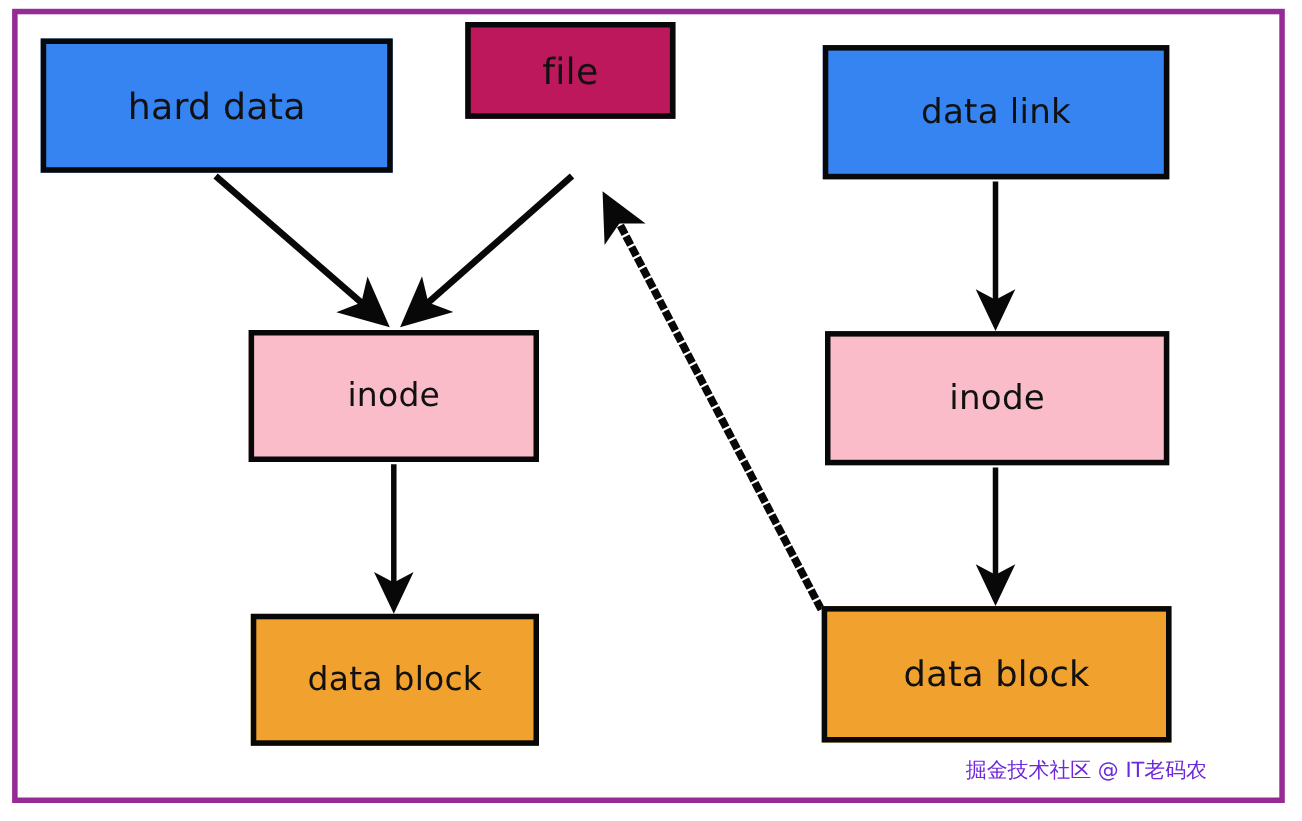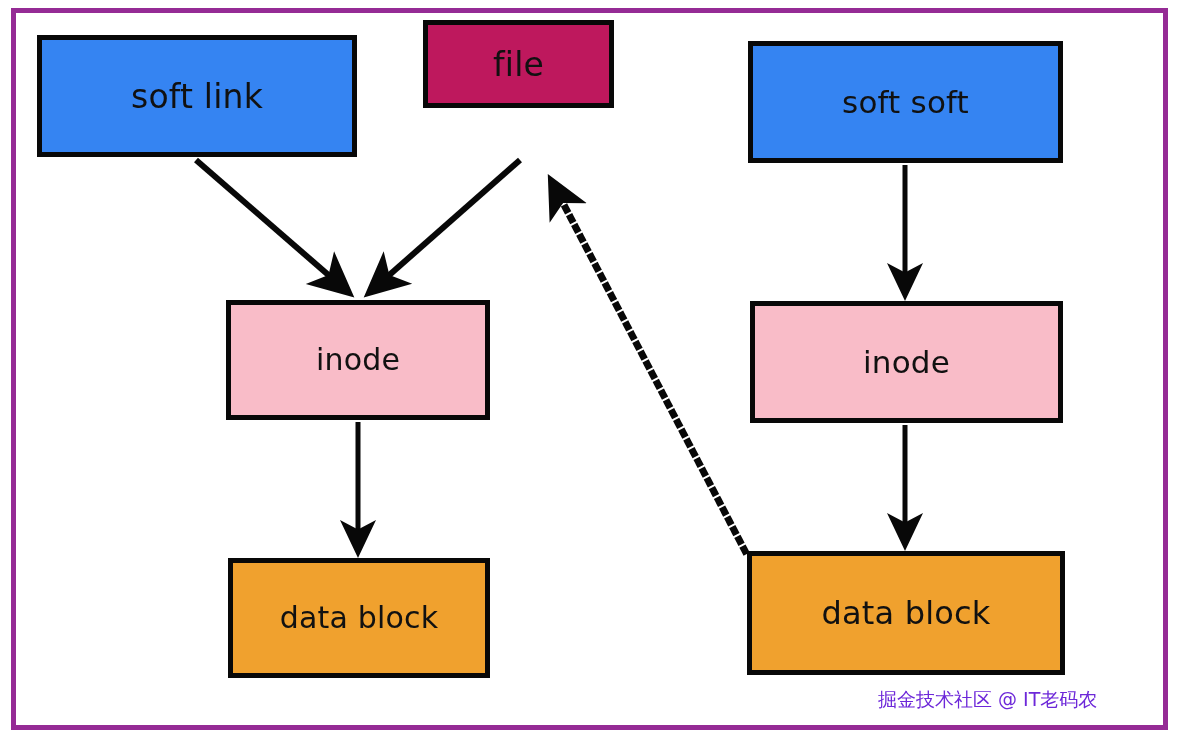--- a/index.html
+++ b/index.html
@@ -122,29 +122,29 @@
     <line x1="358" y1="422" x2="358" y2="551" stroke="#080808" stroke-width="5" marker-end="url(#arrowhead)"></line>
 
     <line x1="905" y1="165" x2="905" y2="294" stroke="#080808" stroke-width="5" marker-end="url(#arrowhead)"></line>
 
     <line x1="905" y1="425" x2="905" y2="544" stroke="#080808" stroke-width="5" marker-end="url(#arrowhead)"></line>
 
     <line x1="745" y1="551" x2="552" y2="182" stroke="#080808" stroke-width="7" stroke-dasharray="2 9" stroke-linecap="square" marker-end="url(#arrowhead-dot)"></line>
   </svg>
 
   <div class="node-box" id="node-hard-link">
-    <span class="node-label">soft link</span>
+    <span class="node-label">hard data</span>
   </div>
 
   <div class="node-box" id="node-file">
     <span class="node-label">file</span>
   </div>
 
   <div class="node-box" id="node-soft-link">
-    <span class="node-label">soft soft</span>
+    <span class="node-label">data link</span>
   </div>
 
   <div class="node-box" id="node-inode-left">
     <span class="node-label">inode</span>
   </div>
 
   <div class="node-box" id="node-inode-right">
     <span class="node-label">inode</span>
   </div>
 

